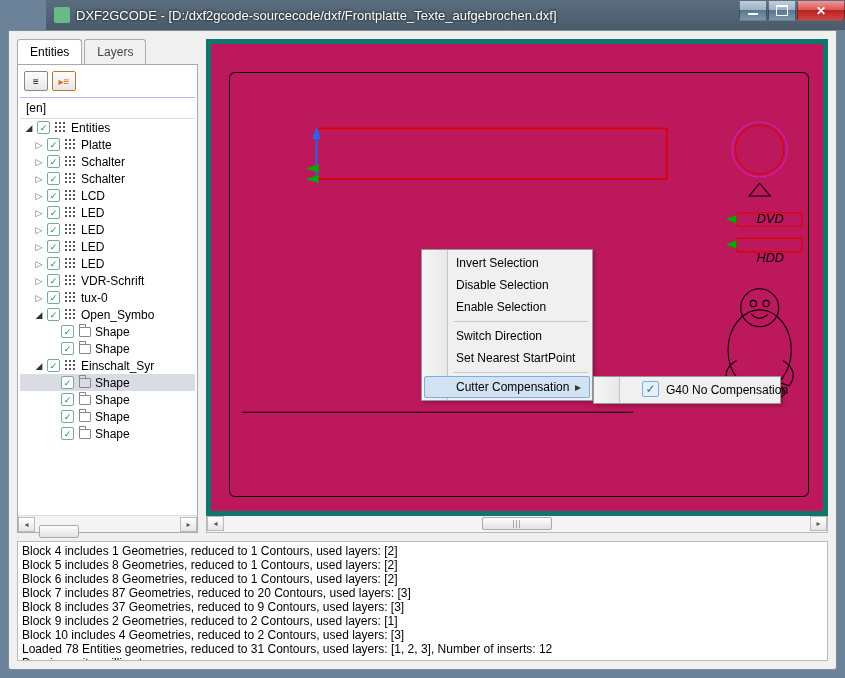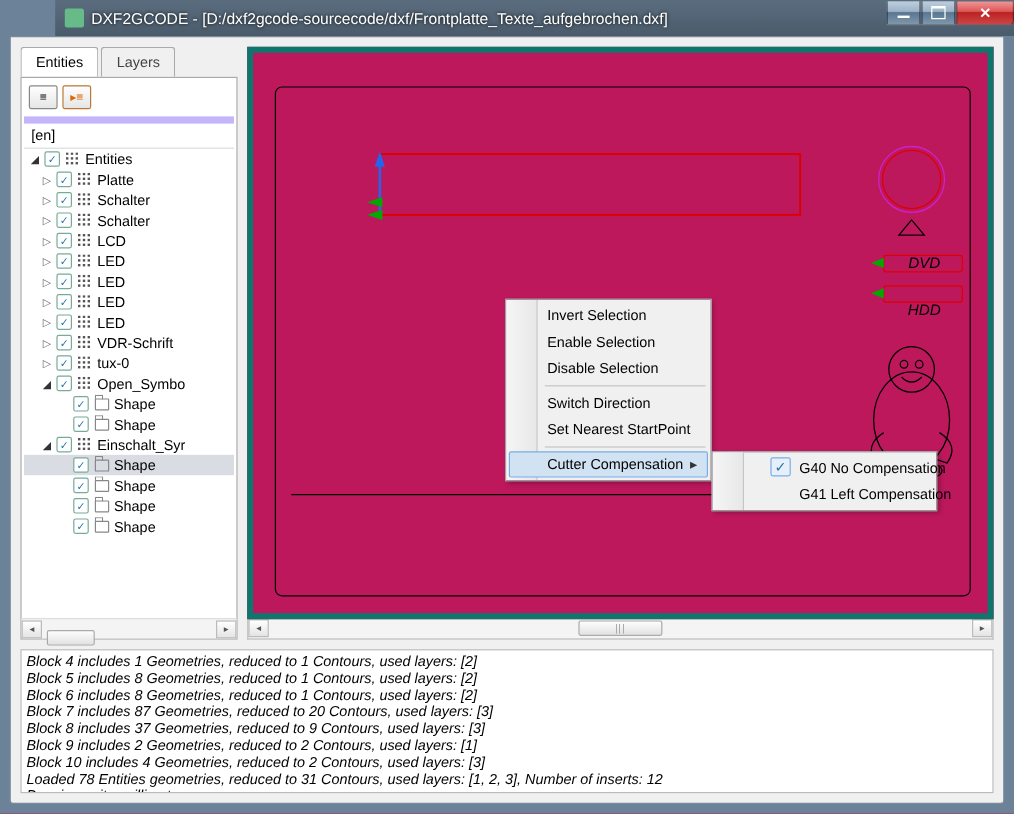--- a/index.html
+++ b/index.html
@@ -31,21 +31,21 @@
 .leftpanel { width: 181px; display: flex; flex-direction: column; }
 .tabs { display: flex; }
 .tab { padding: 5px 12px; border: 1px solid #aaa; background: #fff; border-bottom: none; border-radius: 3px 3px 0 0; margin-right: 2px; }
 .tab.inactive { background: #f0f0f0; color: #444; }
 .tabbody { flex: 1; border: 1px solid #aaa; background: #fff; display: flex; flex-direction: column; min-height: 0; }
 
 .toolbar { display: flex; gap: 4px; padding: 6px 6px 4px; }
 .tbtn { width: 24px; height: 20px; border: 1px solid #888; background: linear-gradient(#fefefe,#e6e6e6); border-radius: 2px; display: flex; align-items: center; justify-content: center; font-size: 10px; }
 .tbtn.orange { color: #d60; border-color: #bb7733; }
 
-.treehdr { display: flex; border-top: 6px solid #c4b5fd; border-bottom: 1px solid #ddd; margin: 2px 2px 0; }
+.treehdr { display: flex; border-top: 1px solid #c4b5fd; border-bottom: 1px solid #ddd; margin: 2px 2px 0; }
 .treehdr div { padding: 3px 6px; font-weight: normal; }
 .treehdr .c1 { width: 90px; }
 .treehdr .c2 { flex: 1; border-left: 1px solid #ddd; }
 
 .tree { flex: 1; overflow: hidden; margin: 0 2px; position: relative; }
 .row { display: flex; align-items: center; height: 17px; padding-left: 4px; white-space: nowrap; }
 .row .arrow { width: 10px; color: #666; font-size: 9px; text-align: center; }
 .row .arrow.open { color: #333; }
 .row .cb { width: 13px; height: 13px; border: 1px solid #7a9; border-radius: 2px; margin: 0 3px; background: #fff; display: flex; align-items: center; justify-content: center; font-size: 9px; color: #27a; }
 .row .icon { width: 16px; display: inline-flex; align-items: center; justify-content: center; margin-right: 2px; color: #555; }
@@ -73,21 +73,21 @@
 
 .ctxmenu { position: absolute; background: #f0f0f0; border: 1px solid #979797; box-shadow: 2px 2px 4px rgba(0,0,0,.25); padding: 2px; }
 .ctxmenu .mi { padding: 4px 28px 4px 32px; position: relative; white-space: nowrap; }
 .ctxmenu .mi:hover, .ctxmenu .mi.hov { background: #d1e2f2; border: 1px solid #78aee5; padding: 3px 27px 3px 31px; border-radius: 2px; }
 .ctxmenu .sep { height: 1px; background: #c5c5c5; margin: 3px 2px 3px 30px; }
 .ctxmenu .gutter { position: absolute; left: 0; top: 0; bottom: 0; width: 26px; background: linear-gradient(90deg,#f5f5f5,#e8e8e8); border-right: 1px solid #c5c5c5; }
 .ctxmenu .arrowr::after { content: "▸"; position: absolute; right: 8px; top: 3px; color: #333; }
 .ctxmenu .check::before { content: "✓"; position: absolute; left: 8px; color: #27a; border: 1px solid #78aee5; background: #e7f0fa; border-radius: 2px; width: 15px; text-align: center; top: 2px; }
 
 
-.log { height: 120px; border: 1px solid #bbb; background: #fff; margin: 0 8px 8px; padding: 2px 4px; line-height: 14px; font-size: 11px; color: #000; overflow: hidden; font-style: italic; }
+.log { height: 120px; border: 1px solid #bbb; background: #fff; margin: 0 8px 8px; padding: 2px 4px; line-height: 14px; font-size: 11px; color: #000; overflow: hidden; }
 .log div { white-space: nowrap; }
 
 
 .gridicon { width: 12px; height: 12px; }
 .foldericon { width: 12px; height: 10px; border: 1px solid #888; border-radius: 1px; position: relative; }
 .foldericon::before { content:""; position:absolute; left:-1px; top:-4px; width:5px; height:3px; border:1px solid #888; border-bottom:none; border-radius:1px 1px 0 0; }
 </style>
 </head>
 <body>
 
@@ -472,32 +472,31 @@
             <ellipse cx="508" cy="330" rx="12" ry="6"></ellipse>
             <ellipse cx="532" cy="330" rx="12" ry="6"></ellipse>
           </g>
 
           <line x1="30" y1="349" x2="400" y2="349" stroke="#000"></line>
         </svg>
 
         <div class="ctxmenu" style="left:210px; top:205px; width:172px;">
           <div class="gutter"></div>
           <div class="mi">Invert Selection</div>
+          <div class="mi">Disable Selection</div>
           <div class="mi">Enable Selection</div>
-          <div class="mi">Disable Selection</div>
           <div class="sep"></div>
           <div class="mi">Switch Direction</div>
           <div class="mi">Set Nearest StartPoint</div>
           <div class="sep"></div>
           <div class="mi hov arrowr">Cutter Compensation</div>
         </div>
         <div class="ctxmenu" style="left:382px; top:332px; width:188px;padding-left:40px;">
           <div class="gutter"></div>
           <div class="mi check">G40 No Compensation</div>
-          <div class="mi">G41 Left Compensation</div>
         </div>
       </div>
       <div class="hscroll2">
         <div class="sbtn">◂</div>
         <div class="track">
             <div class="thumb">
               <div class="grip"></div>
             </div>
           </div>
         <div class="sbtn">▸</div>

